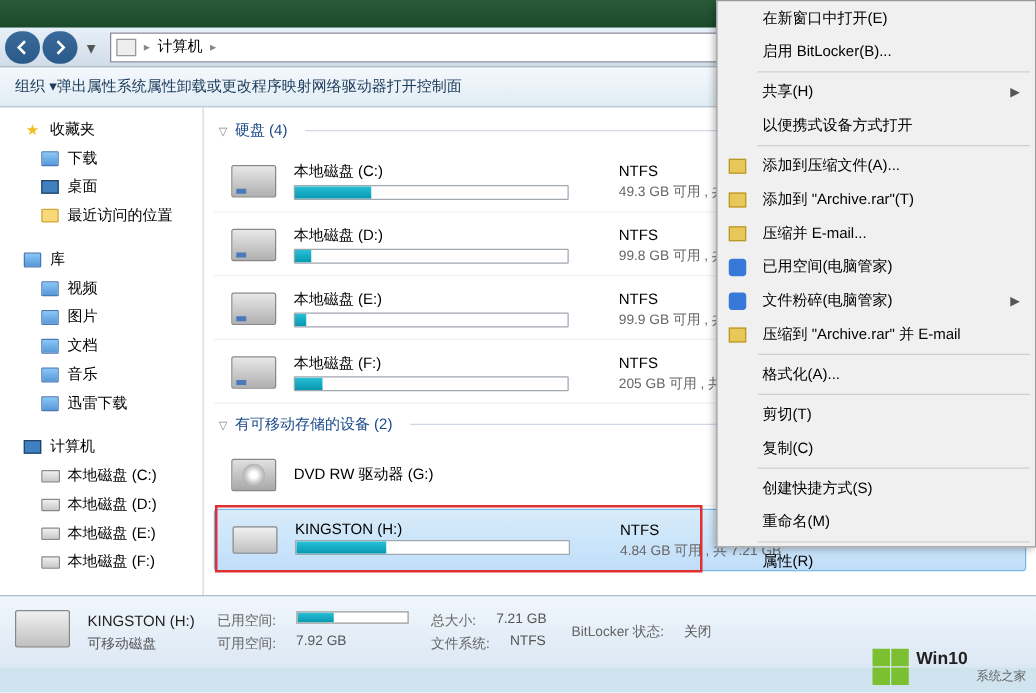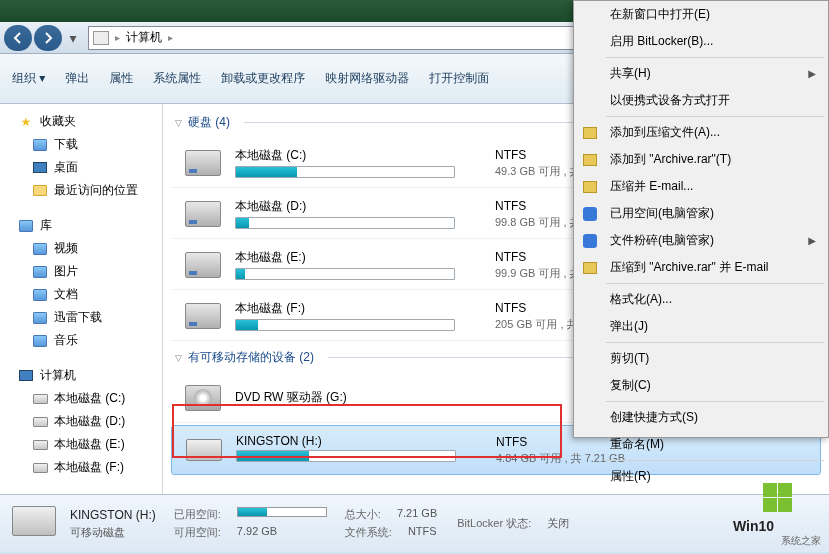--- a/index.html
+++ b/index.html
@@ -7,21 +7,21 @@
     
     .titlebar { height: 22px; background: linear-gradient(to bottom, #2a5a3a, #1a4a2a); position: relative; }
     
     .nav-row { height: 32px; background: linear-gradient(to bottom, #e8f0f8, #d0dce8); display: flex; align-items: center; padding: 2px 4px; gap: 2px; border-bottom: 1px solid #a0b0c0; }
     .nav-btn { width: 28px; height: 26px; background: linear-gradient(to bottom, #3a6a9a, #2a5a8a); border-radius: 14px; display: flex; align-items: center; justify-content: center; color: #fff; font-size: 14px; cursor: pointer; }
     .nav-btn.small { width: 18px; background: none; color: #555; }
     .addr-box { flex: 1; background: #fff; border: 1px solid #889; height: 24px; display: flex; align-items: center; padding: 0 4px; gap: 6px; margin-left: 4px; }
     .addr-icon { width: 16px; height: 14px; background: #eee; border: 1px solid #999; }
     .addr-sep { color: #888; font-size: 10px; }
     
-    .toolbar { height: 50px; background: linear-gradient(to bottom, #f4f8fc, #e0ecf4); display: flex; align-items: center; padding: 0 12px; gap: 20px; border-bottom: 1px solid #b0c0d0; color: #1a3a5a; }
+    .toolbar { height: 32px; background: linear-gradient(to bottom, #f4f8fc, #e0ecf4); display: flex; align-items: center; padding: 0 12px; border-bottom: 1px solid #b0c0d0; color: #1a3a5a; }
     .toolbar-item { cursor: pointer; }
     
     .main-area { display: flex; height: 390px; background: #fff; }
     
     .sidebar { width: 163px; border-right: 1px solid #d0d8e0; padding: 6px 0; overflow: hidden; }
     .tree-node { display: flex; align-items: center; padding: 3px 6px 3px 18px; gap: 6px; cursor: pointer; }
     .tree-node.child { padding-left: 32px; }
     .tree-icon { width: 16px; height: 16px; flex-shrink: 0; display: flex; align-items: center; justify-content: center; }
     .star { color: #f0c020; }
     .folder { background: #f8d878; border: 1px solid #d0a838; border-radius: 1px; width: 14px; height: 11px; }
@@ -60,21 +60,21 @@
     .menu-icon-blue { background: #3878d8; border-radius: 3px; width: 14px; height: 14px; }
     
     .status-bar { height: 58px; background: linear-gradient(to bottom, #f0f6fc, #dce8f4); border-top: 1px solid #b0c0d0; display: flex; align-items: center; padding: 6px 12px; gap: 12px; }
     .status-icon { width: 46px; height: 36px; }
     .status-info { display: flex; flex-direction: column; gap: 3px; font-size: 11px; color: #555; }
     .status-row { display: flex; gap: 16px; }
     .status-label { color: #666; }
     .status-minibar { display: inline-block; width: 90px; height: 10px; background: #fff; border: 1px solid #999; vertical-align: middle; overflow: hidden; }
     .status-minibar-fill { height: 100%; background: linear-gradient(to bottom, #28c0d8, #0898b0); }
     
-    .watermark { position: absolute; bottom: 6px; right: 8px; display: flex; align-items: center; gap: 6px; z-index: 200; flex-direction: column; }
+    .watermark { position: absolute; bottom: 6px; right: 8px; display: flex; align-items: center; gap: 6px; z-index: 200; }
     .wm-logo { display: flex; gap: 1px; }
     .wm-sq { width: 14px; height: 14px; background: #7ac030; }
     .wm-text { font-size: 14px; font-weight: bold; color: #222; }
     .wm-sub { font-size: 10px; color: #666; margin-left: 48px; }
     
     .drive-row-layout { display: flex; align-items: flex-start; flex: 1; }
     .drive-col1 { width: 260px; }
     .drive-col2 { padding-top: 1px; }
   </style>
 </head>
@@ -159,27 +159,27 @@
     <div class="tree-node child">
         <span class="tree-icon">
           <span class="folder-blue"></span>
         </span>
         <span>文档</span>
       </div>
     <div class="tree-node child">
         <span class="tree-icon">
           <span class="folder-blue"></span>
         </span>
+        <span>音乐</span>
+      </div>
+    <div class="tree-node child">
+        <span class="tree-icon">
+          <span class="folder-blue"></span>
+        </span>
         <span>迅雷下载</span>
-      </div>
-    <div class="tree-node child">
-        <span class="tree-icon">
-          <span class="folder-blue"></span>
-        </span>
-        <span>音乐</span>
       </div>
     <div style="height:12px"></div>
     <div class="tree-node">
         <span class="tree-icon">
           <span class="monitor-ic"></span>
         </span>
         <span>计算机</span>
       </div>
     <div class="tree-node child">
         <span class="tree-icon">
@@ -411,23 +411,20 @@
   <div class="menu-item">
       <span class="menu-icon">
         <span class="menu-icon-yellow"></span>
       </span>
       <span>压缩到 "Archive.rar" 并 E-mail</span>
     </div>
   <div class="menu-sep"></div>
   <div class="menu-item">
       <span>格式化(A)...</span>
     </div>
-  <div class="menu-item">
-      <span>弹出(J)</span>
-    </div>
   <div class="menu-sep"></div>
   <div class="menu-item">
       <span>剪切(T)</span>
     </div>
   <div class="menu-item">
       <span>复制(C)</span>
     </div>
   <div class="menu-sep"></div>
   <div class="menu-item">
       <span>创建快捷方式(S)</span>

